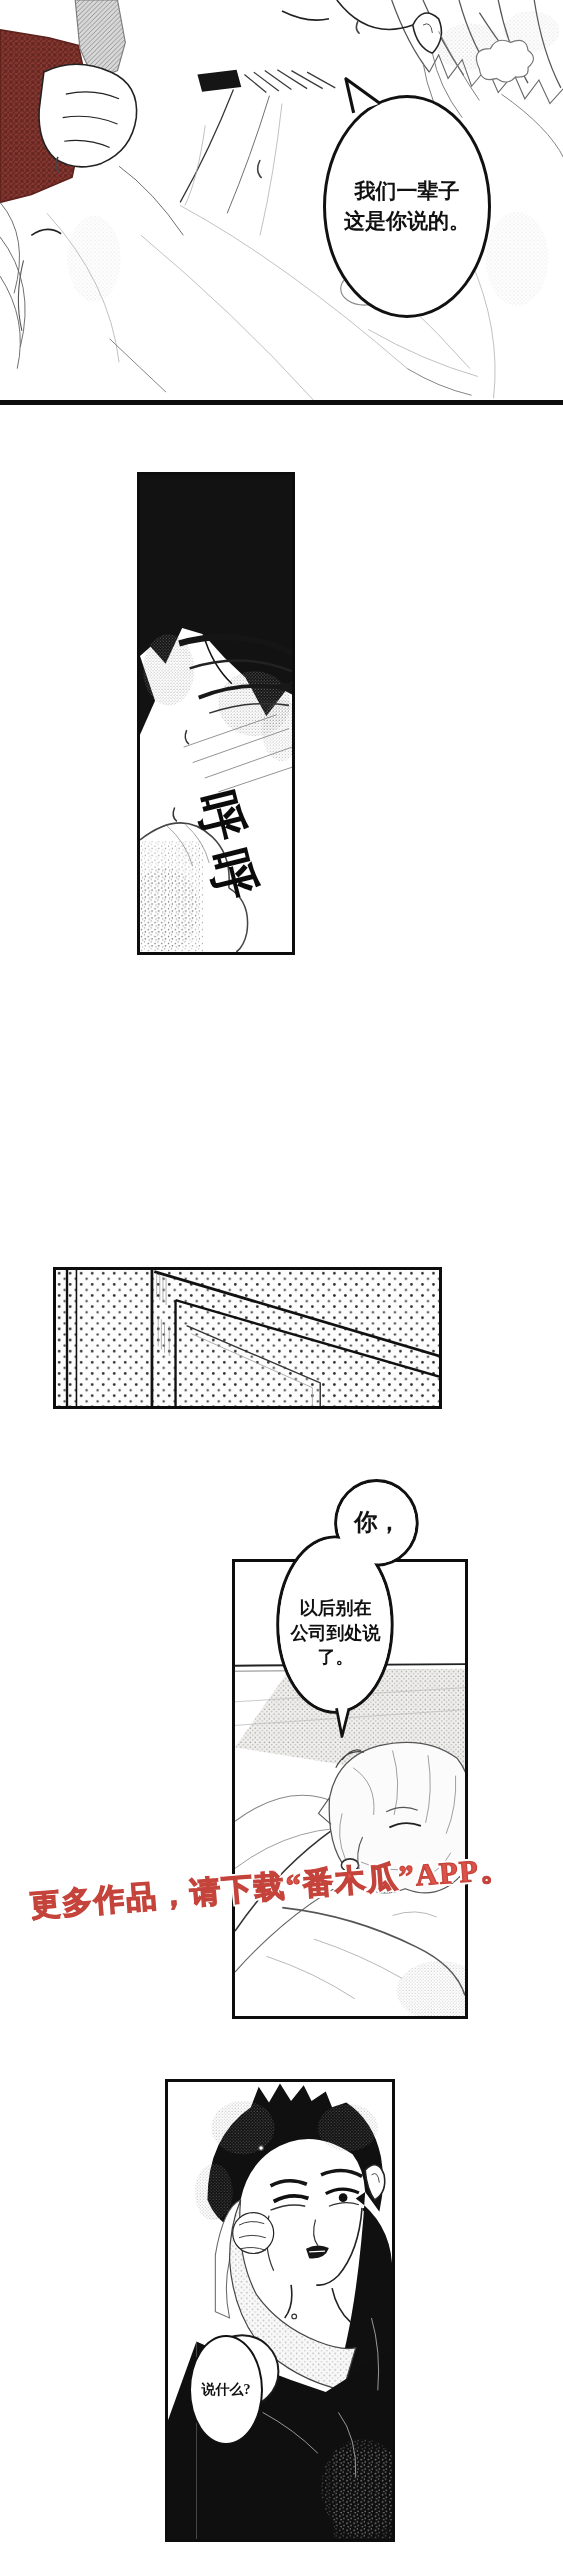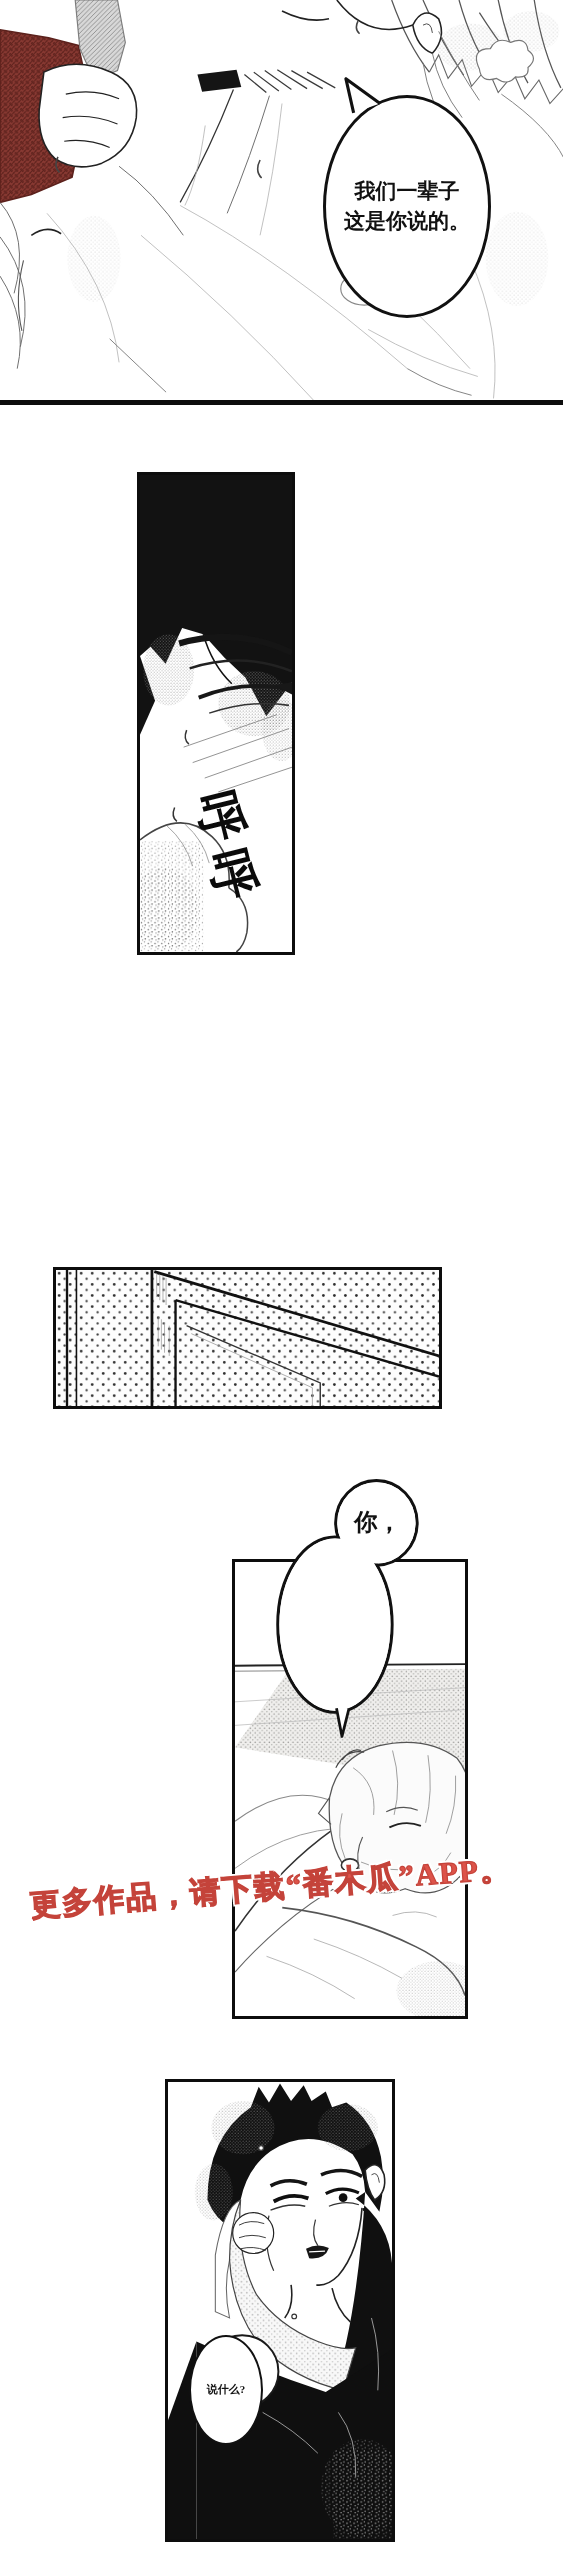--- a/index.html
+++ b/index.html
@@ -250,20 +250,27 @@
   <svg class="tailsvg" style="left:266px;top:1472px;z-index:20;" width="141" height="270" viewBox="0 0 180 345">
     <ellipse cx="141" cy="65" rx="52" ry="54" fill="#fff" stroke="#111" stroke-width="4"></ellipse>
     <ellipse cx="88" cy="195" rx="73" ry="112" fill="#fff" stroke="#111" stroke-width="4"></ellipse>
     <ellipse cx="141" cy="65" rx="50" ry="52" fill="#fff"></ellipse>
     <ellipse cx="88" cy="195" rx="71" ry="110" fill="#fff"></ellipse>
     <path d="M90,302 L97,338 L106,302" fill="#fff" stroke="#111" stroke-width="3.5" stroke-linejoin="round"></path>
   </svg>
   <div class="bubble" style="left:346px;top:1501px;width:63px;height:44px;border:none;background:transparent;font-size:23.5px;z-index:22;">
     <span>你，</span>
   </div>
+  <div class="bubble" style="left:276px;top:1586px;width:119px;height:94px;border:none;background:transparent;font-size:18px;line-height:1.38;z-index:22;">
+    <div>
+      <span>以后别在</span>
+      <span>公司到处说</span>
+      <span>了。</span>
+    </div>
+  </div>
 
   <div class="wm" style="left:30px;top:1886px;font-size:30.5px;color:#dd5349;-webkit-text-stroke:1.2px #c4433a;transform:rotate(-4.5deg);transform-origin:left center;">更多作品，请下载“番木瓜”APP。</div>
 
   <div class="panel" style="left:165px;top:2079px;width:230px;height:463px;border:3.9px solid #0d0d0d;">
     <svg viewBox="0 0 284 581" preserveAspectRatio="none">
 
       <path d="M50,150 Q50,70 105,32 L115,6 L128,26 L142,2 L156,24 L172,4 L182,24 L200,12 L208,32 L226,26 Q260,48 270,95 Q276,130 268,165 L250,140 Q248,110 234,92 Q180,55 130,88 Q100,110 92,150 L80,185 Q60,175 50,150 Z" fill="#101010"></path>
       <path d="M238,148 Q280,178 284,230 L284,360 L210,390 Q240,300 250,140 Z" fill="#101010"></path>
       <ellipse cx="95" cy="58" rx="40" ry="34" fill="url(#htT)" opacity="0.65"></ellipse>
       <ellipse cx="228" cy="58" rx="38" ry="30" fill="url(#htT)" opacity="0.6"></ellipse>
@@ -307,18 +314,18 @@
         <path d="M120,420 Q160,442 190,472"></path>
       </g>
 
       <circle cx="94" cy="368" r="46" fill="#fff" stroke="#1a1a1a" stroke-width="2.5"></circle>
 
       <rect x="210" y="468" width="74" height="113" fill="url(#stip)" opacity="0.9"></rect>
       <ellipse cx="246" cy="516" rx="52" ry="62" fill="url(#stip)" opacity="0.9"></ellipse>
     </svg>
   </div>
 
-  <div class="bubble" style="left:189px;top:2335px;width:74px;height:110px;border:2.3px solid #111;font-size:11px;text-align:center;">
+  <div class="bubble" style="left:189px;top:2335px;width:74px;height:110px;border:2.3px solid #111;font-size:14px;text-align:center;">
     <span>说什么?</span>
   </div>
 
 </div>
 
 
 </body></html>

